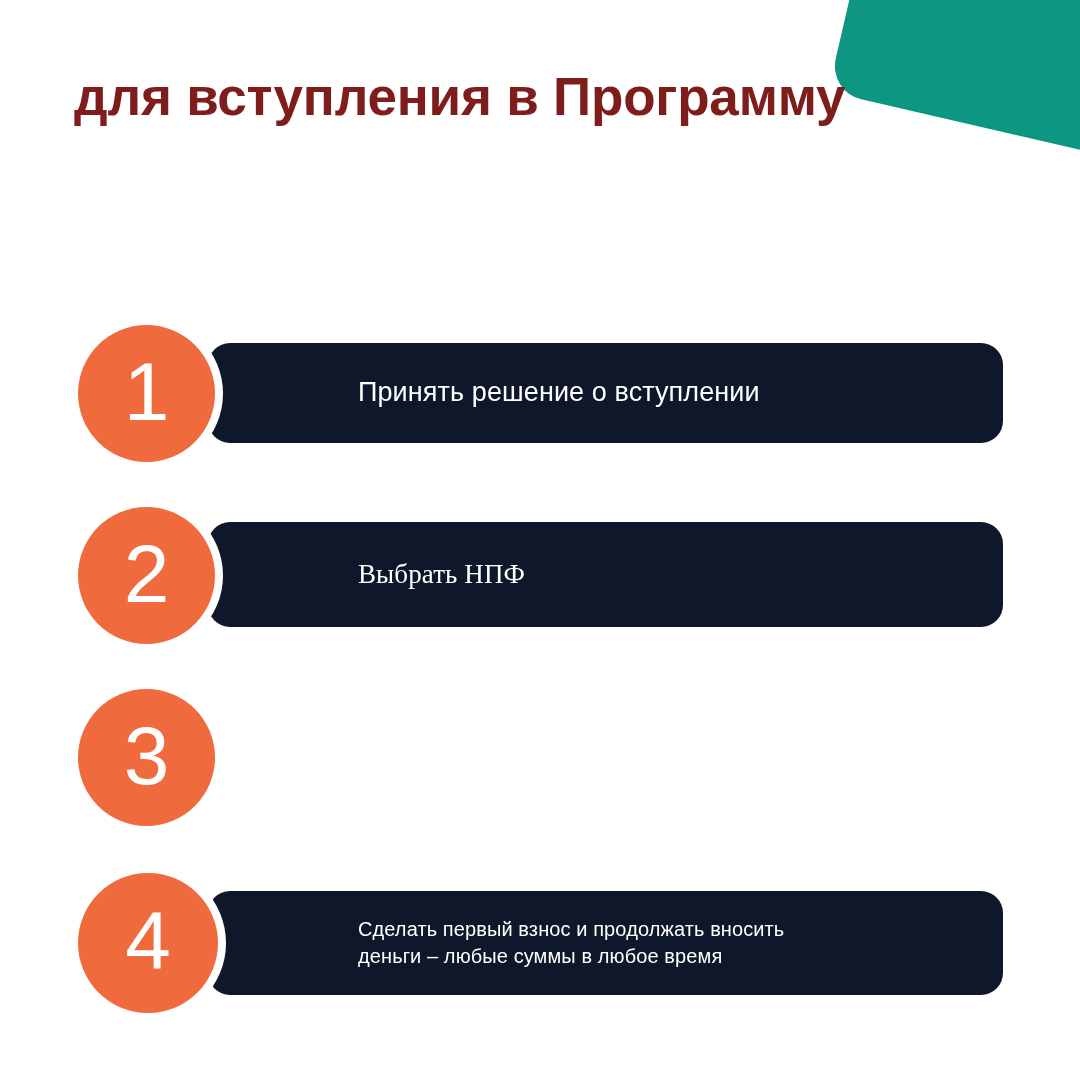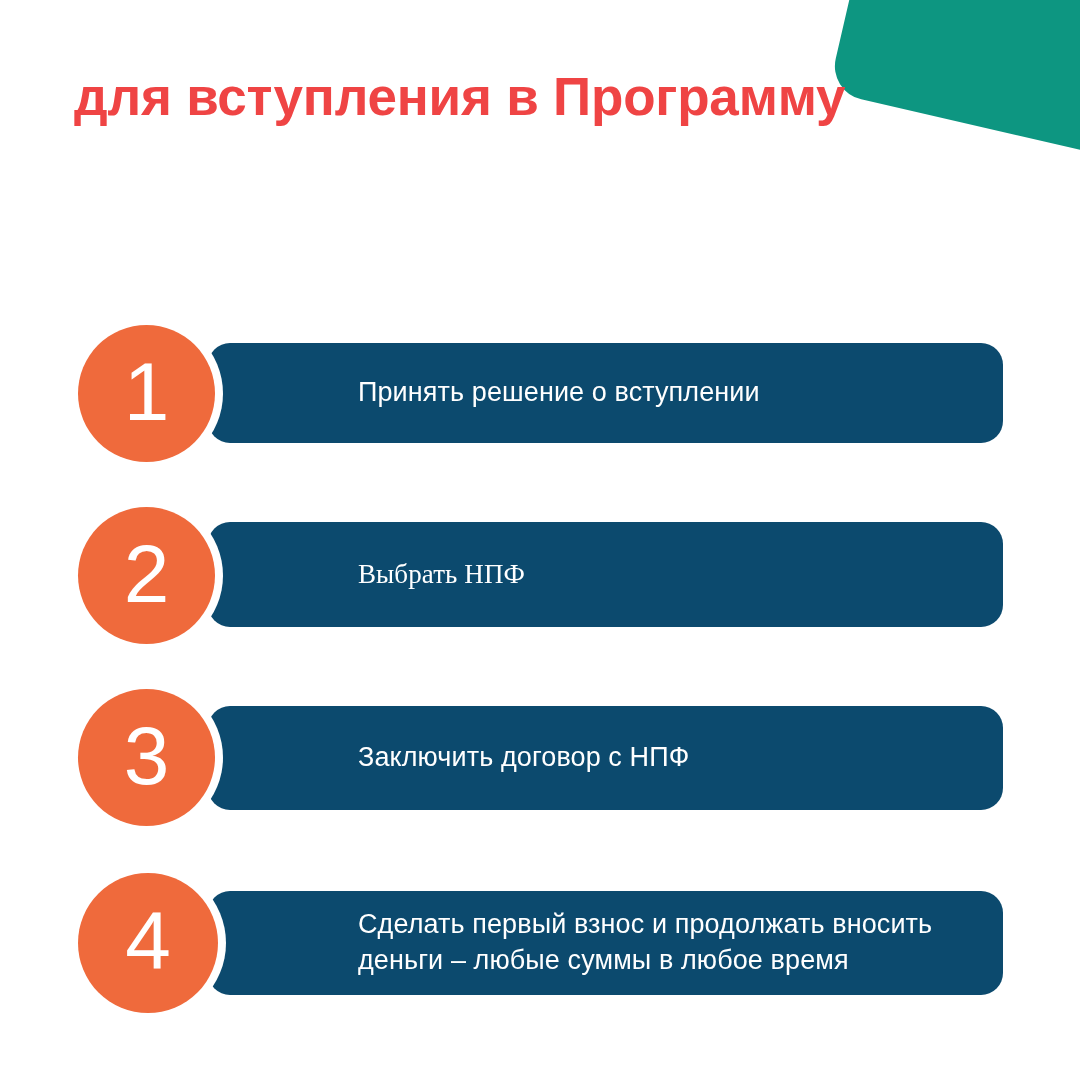--- a/index.html
+++ b/index.html
@@ -49,21 +49,21 @@
     color: #EF6A3C;
     letter-spacing: -0.5px;
     white-space: nowrap;
   }
   .title-sub {
     display: block;
     margin-top: 12px;
     font-size: 53px;
     line-height: 1.02;
     font-weight: bold;
-    color: #ef4444;
+    color: #7f1d1d;
     letter-spacing: -0.2px;
     white-space: nowrap;
   }
 
   
   .steps {
     position: absolute;
     left: 0;
     top: 0;
     width: 1080px;
@@ -75,42 +75,42 @@
     width: 925px;
   }
   .step-row.r1 { top: 325px; height: 137px; }
   .step-row.r2 { top: 507px; height: 137px; }
   .step-row.r3 { top: 689px; height: 137px; }
   .step-row.r4 { top: 873px; height: 140px; }
 
   .step-bar {
     position: absolute;
     left: 130px;
-    background: #0c4a6e;
+    background: #0f172a;
     border-radius: 22px;
     box-sizing: border-box;
     display: flex;
     align-items: center;
   }
   .r1 .step-bar { top: 18px;  height: 100px; width: 795px; }
   .r2 .step-bar { top: 15px;  height: 105px; width: 795px; font-family: Liberation Serif, serif; }
   .r3 .step-bar { top: 17px;  height: 104px; width: 795px; }
   .r4 .step-bar { top: 18px;  height: 104px; width: 795px; }
 
   .step-text {
     color: #ffffff;
     font-size: 27px;
     line-height: 1.30;
     font-weight: normal;
     padding-left: 150px;
     padding-right: 26px;
     letter-spacing: 0.1px;
     white-space: pre-line;
   }
-  .r4 .step-text { font-size: 27px; line-height: 1.33; }
+  .r4 .step-text { font-size: 20px; line-height: 1.33; }
 
   .step-circle {
     position: absolute;
     left: 0;
     top: 0;
     width: 137px;
     height: 137px;
     border-radius: 50%;
     background: #EF6A3C;
     box-shadow: 0 0 0 8px #ffffff;
@@ -155,23 +155,20 @@
     <div class="step-row r2">
       <div class="step-bar">
         <div class="step-text">Выбрать НПФ</div>
       </div>
       <div class="step-circle">
         <span class="step-number">2</span>
       </div>
     </div>
 
     <div class="step-row r3">
-      <div class="step-bar">
-        <div class="step-text">Заключить договор с НПФ</div>
-      </div>
       <div class="step-circle">
         <span class="step-number">3</span>
       </div>
     </div>
 
     <div class="step-row r4">
       <div class="step-bar">
         <div class="step-text">Сделать первый взнос и продолжать вносить
 деньги – любые суммы в любое время</div>
       </div>

